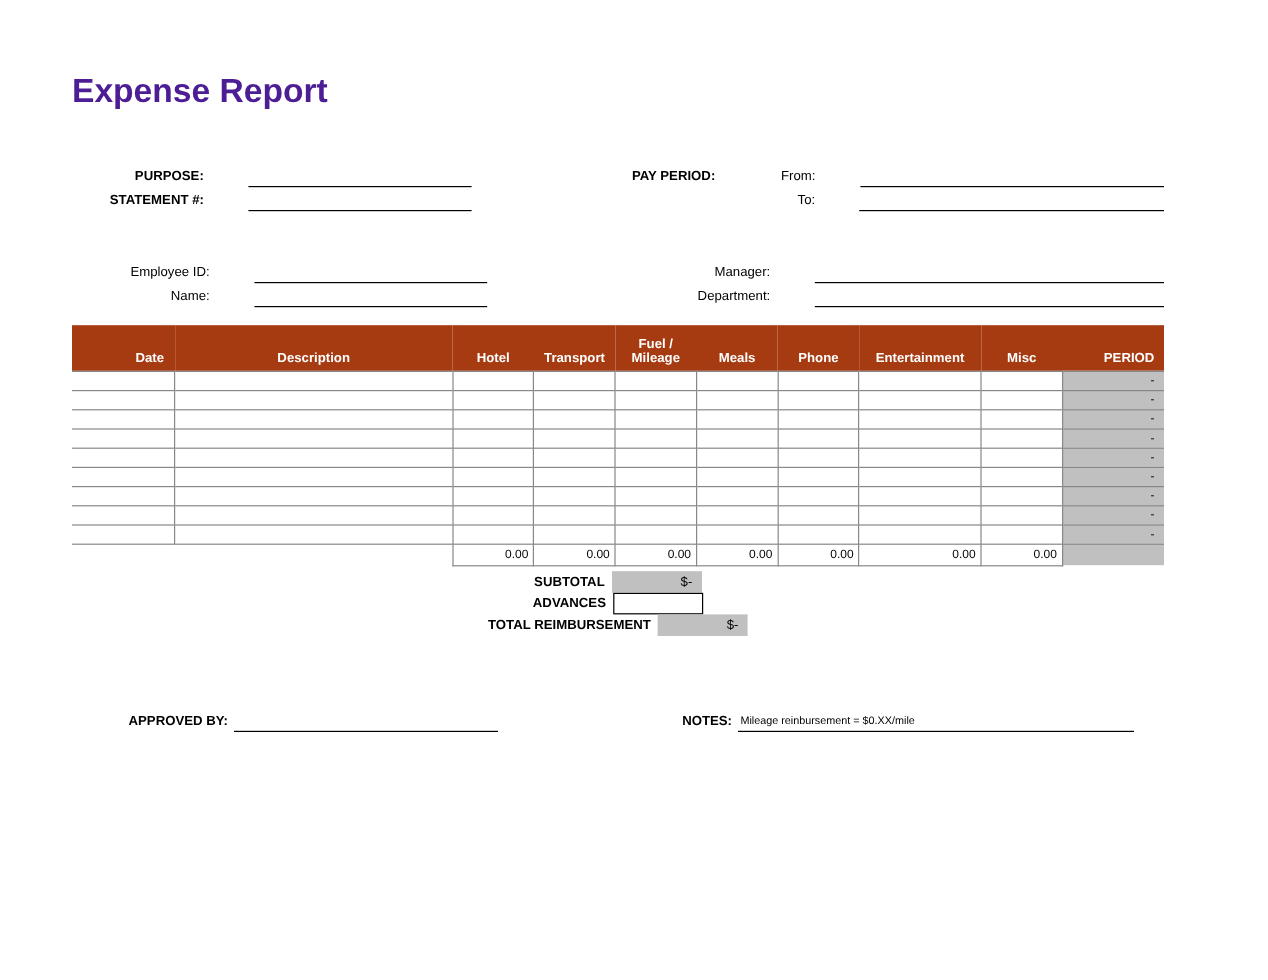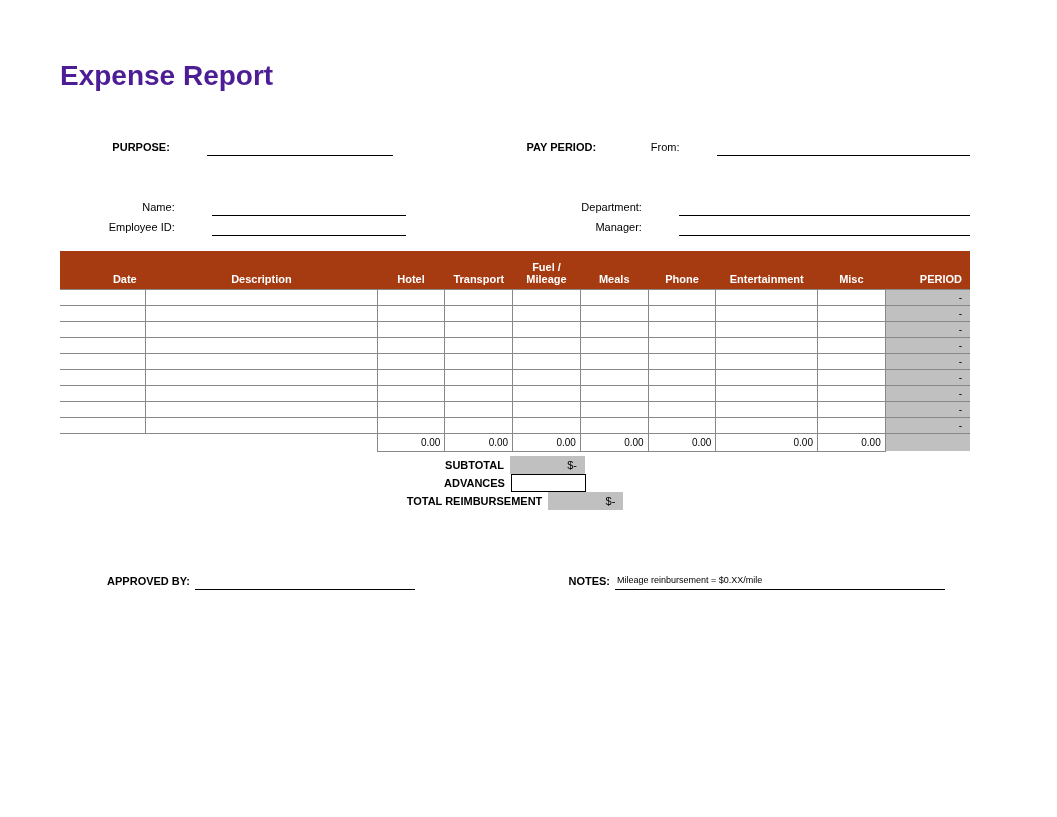--- a/index.html
+++ b/index.html
@@ -150,37 +150,45 @@
 
   <div class="meta-block">
     <div class="meta-row">
       <div class="meta-label" style="width:135px;">PURPOSE:</div>
       <div class="meta-line" style="width:220px;"></div>
       <div style="width:70px;"></div>
       <div class="meta-label" style="width:100px;">PAY PERIOD:</div>
       <div class="meta-label" style="width:60px; font-weight:normal;">From:</div>
       <div class="meta-line" style="width:300px;"></div>
     </div>
+    <div class="meta-row">
+      <div class="meta-label" style="width:135px;">STATEMENT #:</div>
+      <div class="meta-line" style="width:220px;"></div>
+      <div style="width:70px;"></div>
+      <div style="width:100px;"></div>
+      <div class="meta-label" style="width:60px; font-weight:normal;">To:</div>
+      <div class="meta-line" style="width:300px;"></div>
+    </div>
   </div>
 
   <div class="gap"></div>
 
   <div class="meta-block">
     <div class="meta-row">
+      <div class="meta-label" style="width:135px; font-weight:normal;">Employee ID:</div>
+      <div class="meta-line" style="width:220px;"></div>
+      <div style="width:60px;"></div>
+      <div class="meta-label" style="width:140px; font-weight:normal;">Manager:</div>
+      <div class="meta-line" style="width:330px;"></div>
+    </div>
+    <div class="meta-row">
       <div class="meta-label" style="width:135px; font-weight:normal;">Name:</div>
       <div class="meta-line" style="width:220px;"></div>
       <div style="width:60px;"></div>
       <div class="meta-label" style="width:140px; font-weight:normal;">Department:</div>
-      <div class="meta-line" style="width:330px;"></div>
-    </div>
-    <div class="meta-row">
-      <div class="meta-label" style="width:135px; font-weight:normal;">Employee ID:</div>
-      <div class="meta-line" style="width:220px;"></div>
-      <div style="width:60px;"></div>
-      <div class="meta-label" style="width:140px; font-weight:normal;">Manager:</div>
       <div class="meta-line" style="width:330px;"></div>
     </div>
   </div>
 
   <table class="expense">
     <thead>
       <tr>
         <th class="date">Date</th>
         <th class="desc">Description</th>
         <th class="col">Hotel</th>

